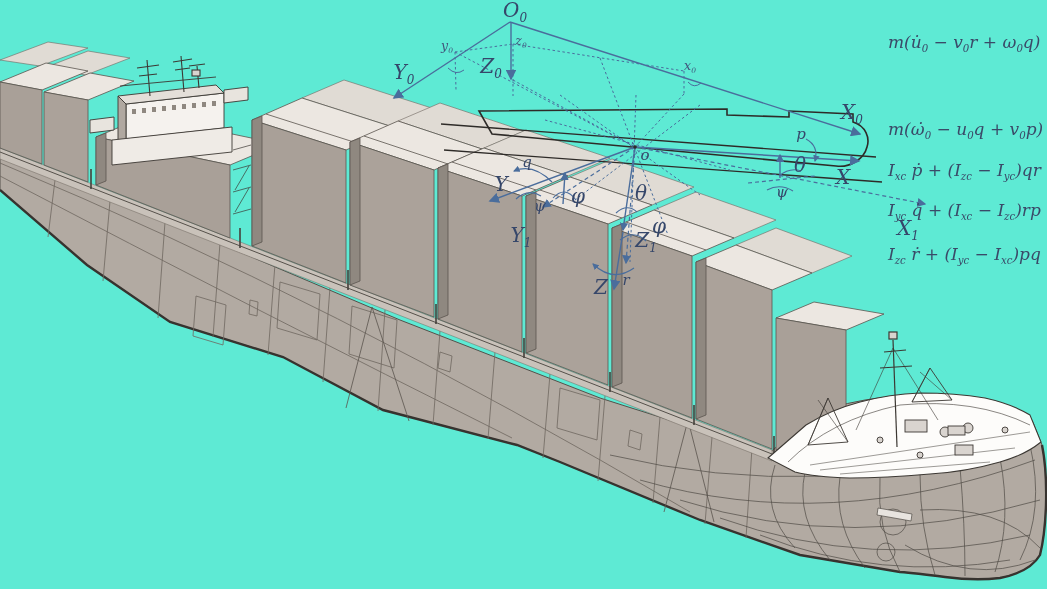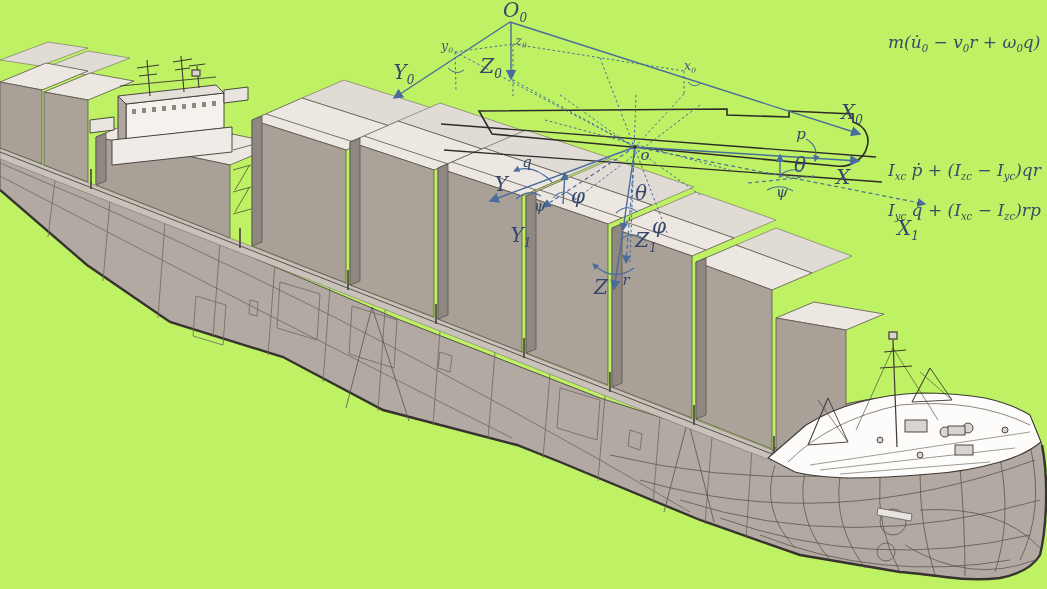--- a/index.html
+++ b/index.html
@@ -1,16 +1,16 @@
 <!DOCTYPE html>
 <html><head>
 <meta charset="utf-8">
 <style>
   html,body{margin:0;padding:0;background:#ffffff;}
-  .stage{position:relative;width:1047px;height:589px;background:#bef264;overflow:hidden;
+  .stage{position:relative;width:1047px;height:589px;background:#5eead4;overflow:hidden;
          font-family:"DejaVu Serif", serif;}
   .stage svg{position:absolute;left:0;top:0;}
   .lbl{position:absolute;transform:translate(-50%,-50%);font-style:italic;color:#36476a;
        font-size:20px;line-height:1;white-space:nowrap;}
   .lbl.sm{font-size:12.5px;color:#41547a;}
   .lbl.md{font-size:15px;}
   .eq{position:absolute;left:888px;font-style:italic;color:#3a4a68;font-size:17px;
       line-height:1.15;white-space:nowrap;text-align:right;}
   sub{font-size:60%;line-height:0;}
 </style>
@@ -313,16 +313,18 @@
   <span class="lbl" style="left:646px;top:240px">Z<sub>1</sub></span>
   <span class="lbl" style="left:601px;top:287px">Z</span>
   <span class="lbl md" style="left:626px;top:280px">r</span>
   <span class="lbl" style="left:843px;top:177px">X</span>
   <span class="lbl md" style="left:801px;top:134px">p</span>
   <span class="lbl" style="left:800px;top:165px">θ</span>
   <span class="lbl md" style="left:782px;top:192px">ψ</span>
   <span class="lbl" style="left:908px;top:228px">X<sub>1</sub></span>
 
   <div class="eq" style="top:33px">m(u̇<sub>0</sub> − v<sub>0</sub>r + ω<sub>0</sub>q)</div>
+  <div class="eq" style="top:120px">m(ω̇<sub>0</sub> − u<sub>0</sub>q + v<sub>0</sub>p)</div>
   <div class="eq" style="top:161px">I<sub>xc</sub> ṗ + (I<sub>zc</sub> − I<sub>yc</sub>)qr</div>
   <div class="eq" style="top:201px">I<sub>yc</sub> q̇ + (I<sub>xc</sub> − I<sub>zc</sub>)rp</div>
+  <div class="eq" style="top:245px">I<sub>zc</sub> ṙ + (I<sub>yc</sub> − I<sub>xc</sub>)pq</div>
 
 </div>
 
 </body></html>

